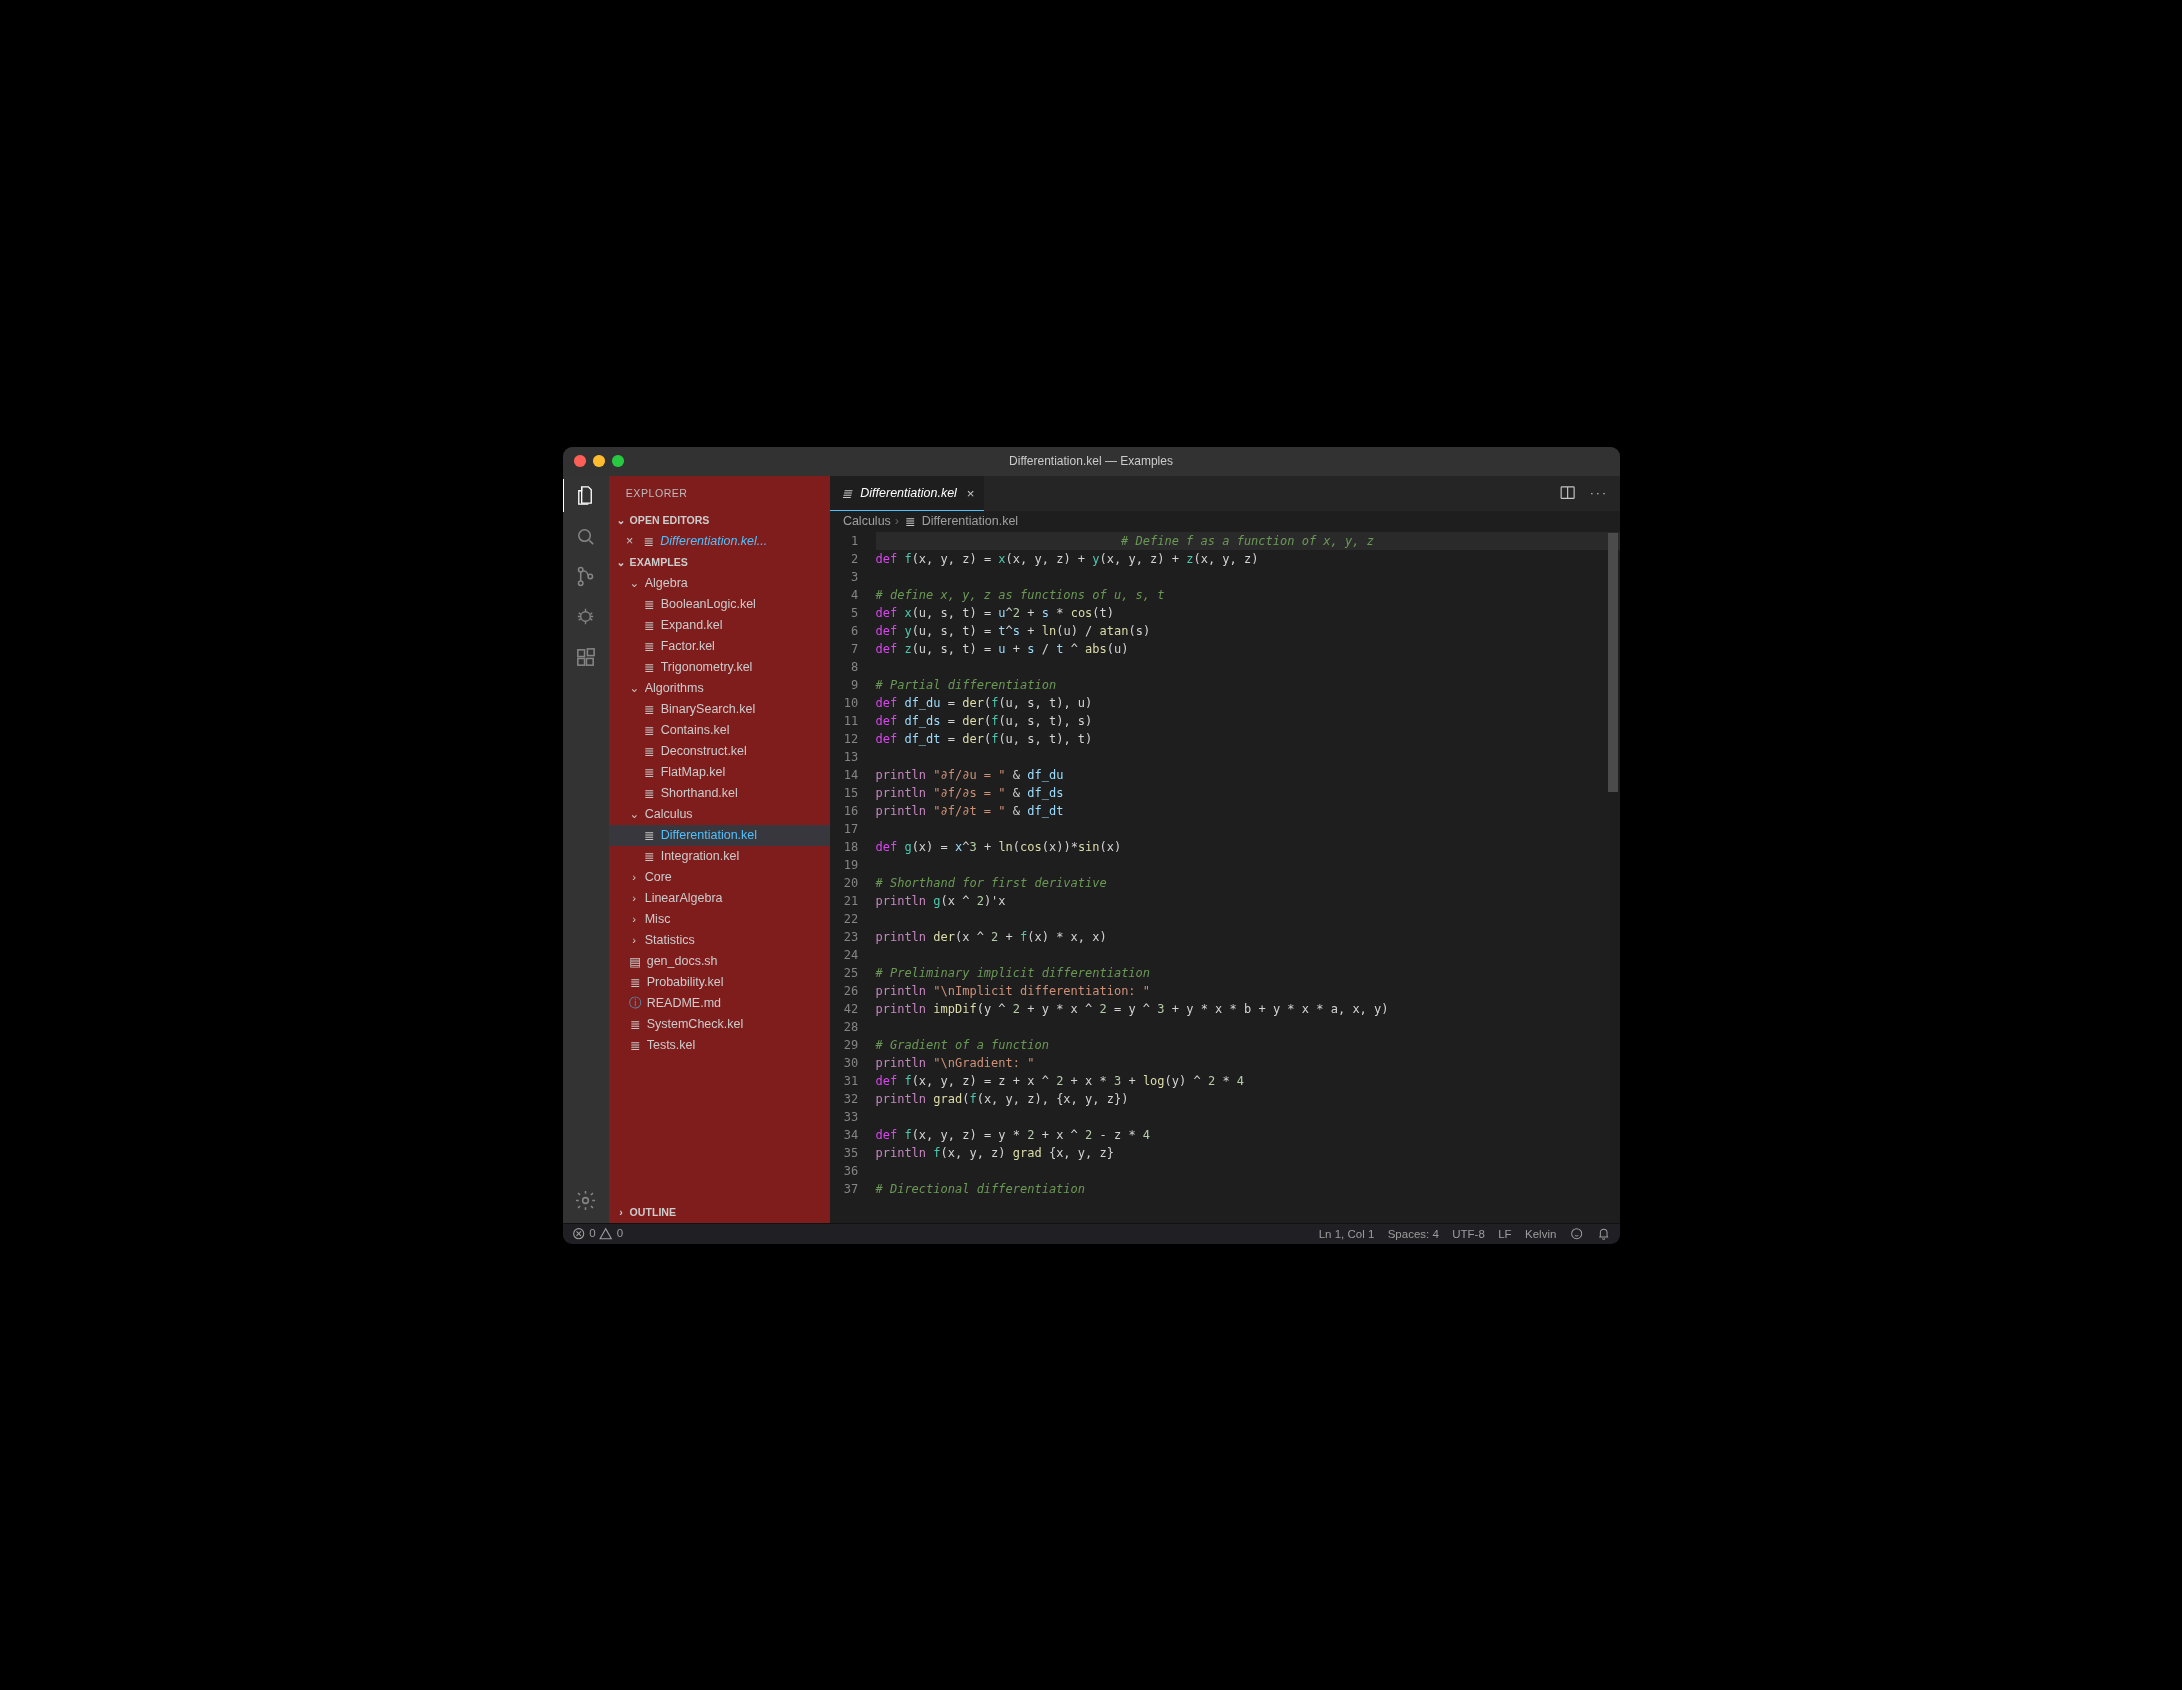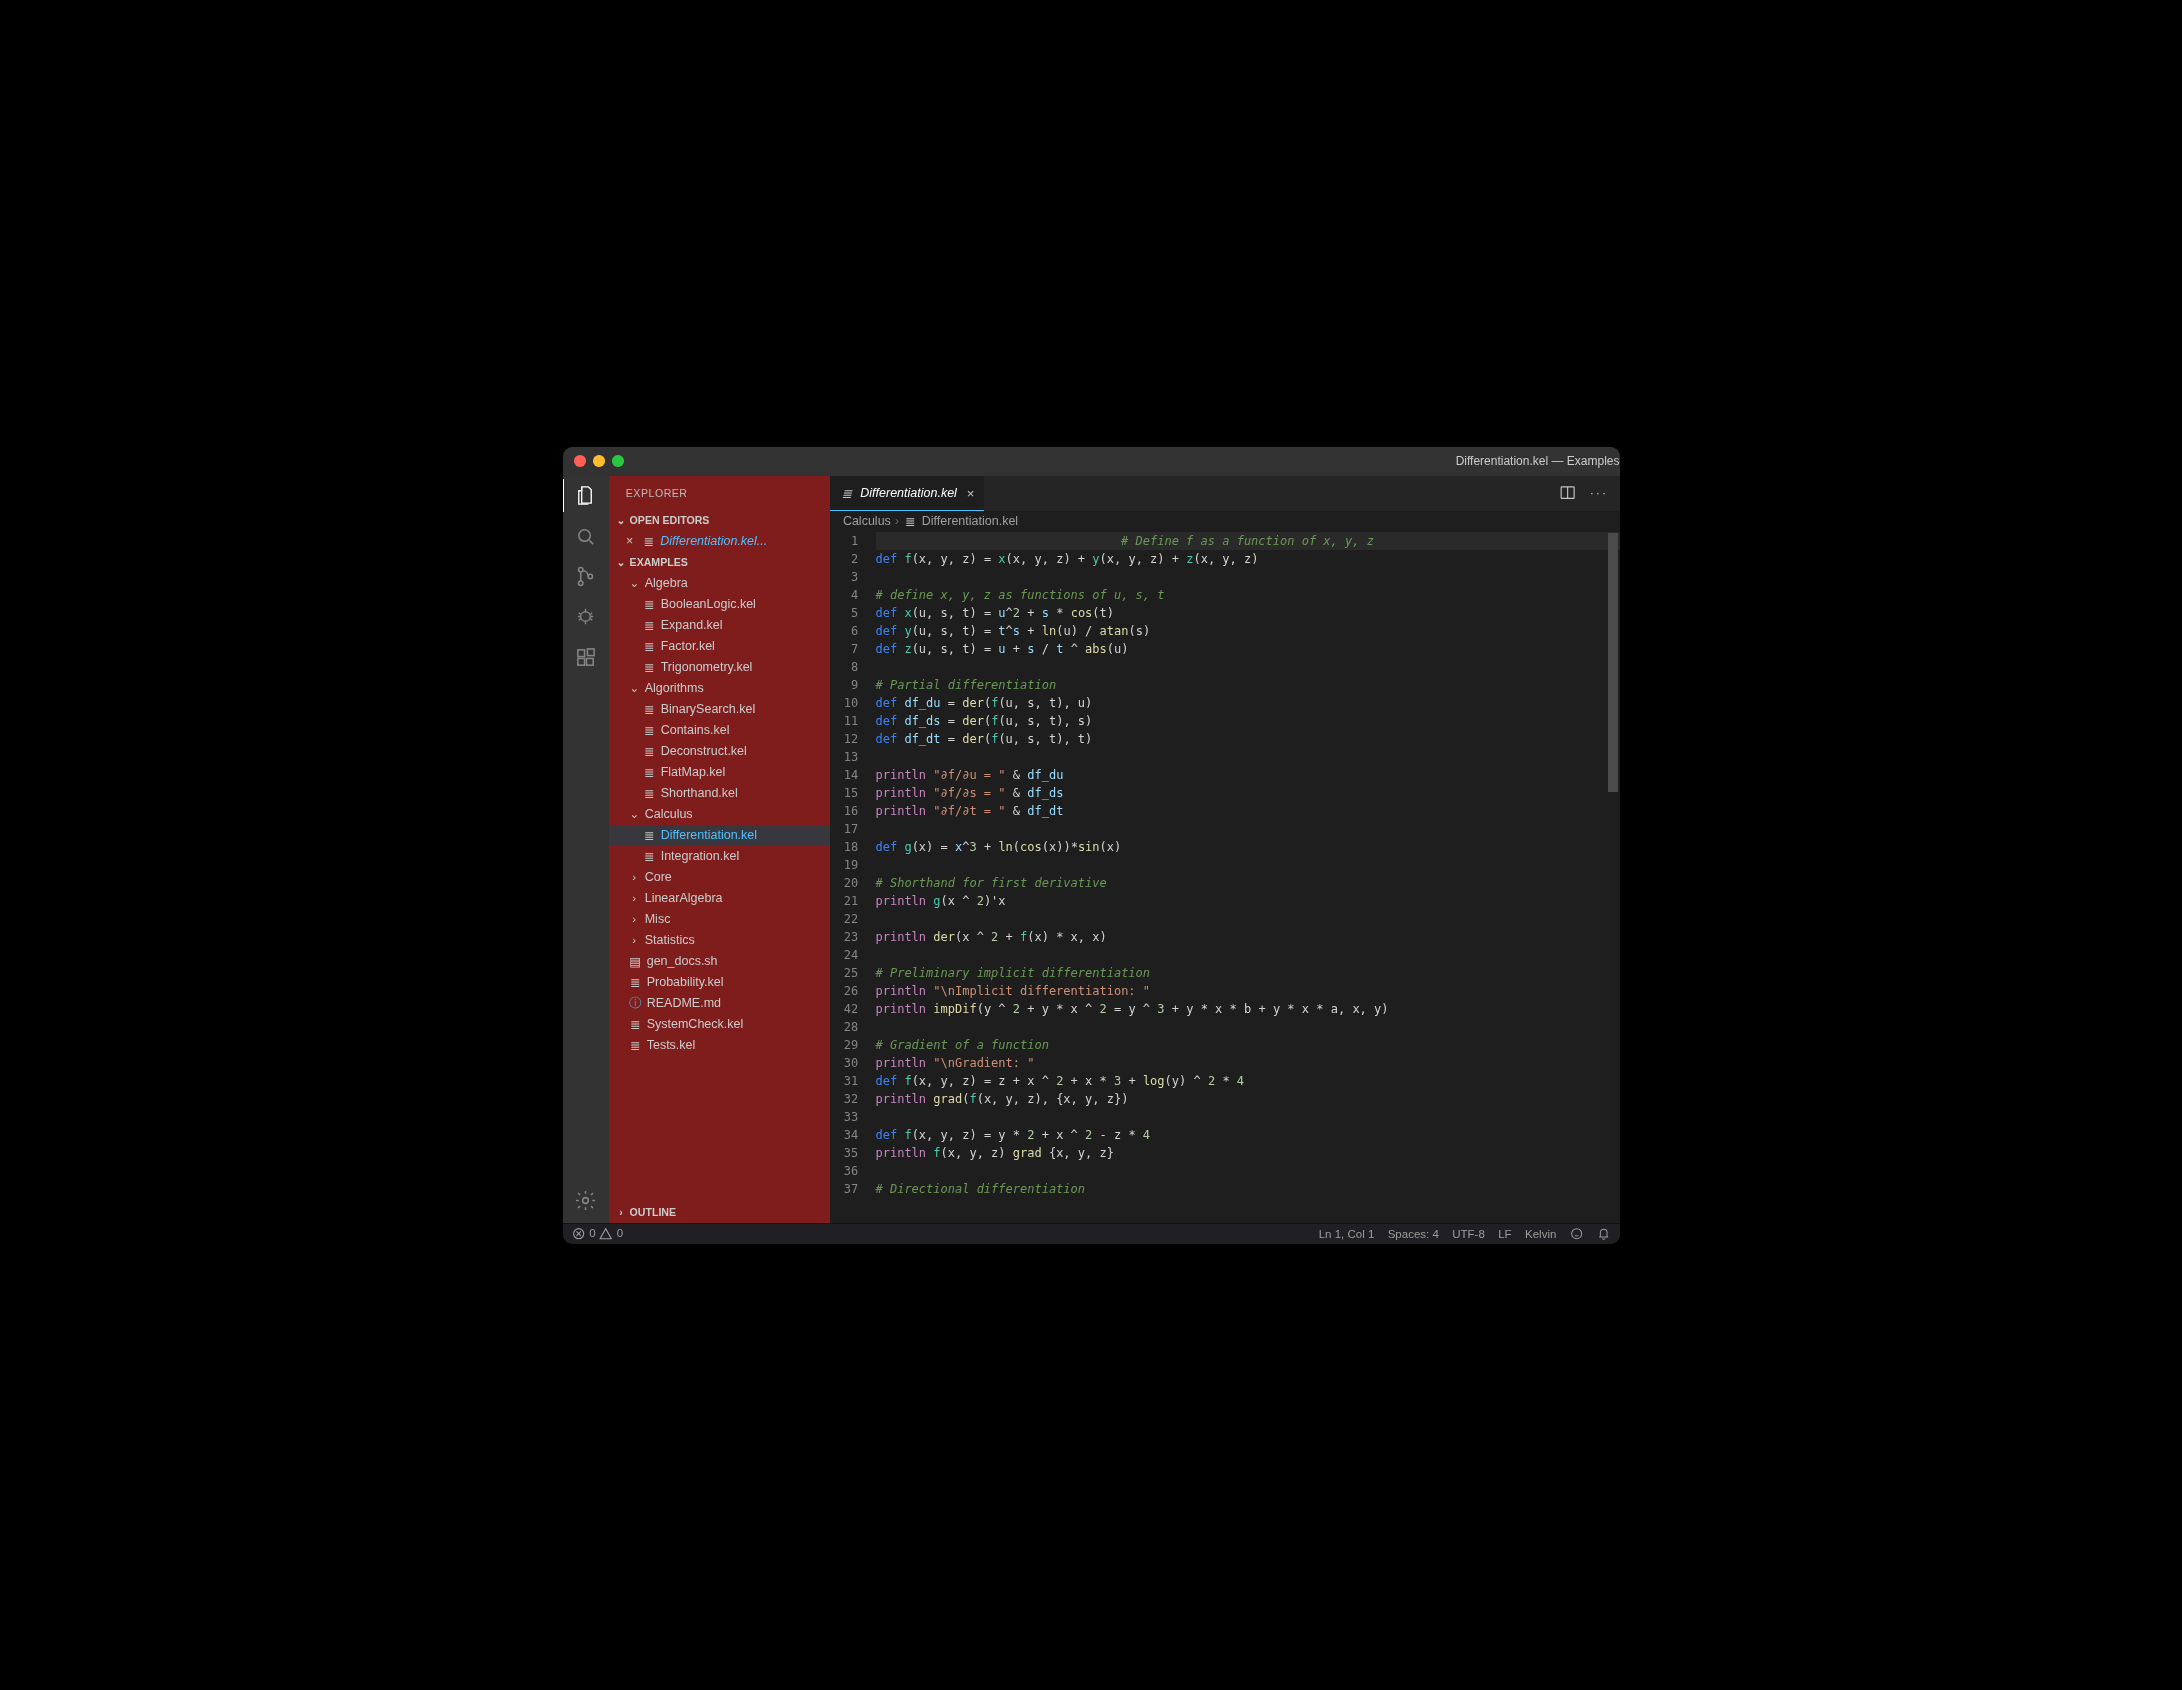--- a/index.html
+++ b/index.html
@@ -4,21 +4,21 @@
 <style>
   * { box-sizing: border-box; margin: 0; padding: 0; }
   html, body { width: 100%; height: 100%; background: #000; font-family: -apple-system, "Segoe UI", sans-serif; font-size: 12.5px; color: #ccc; }
   body { display: flex; align-items: center; justify-content: center; }
   .win { width: 1057px; height: 797px; background: #1e1e1e; border-radius: 9.6px; overflow: hidden; display: flex; flex-direction: column; box-shadow: 0 19px 58px rgba(0,0,0,.6); }
   
   .titlebar { height: 29px; background: #323233; display: flex; align-items: center; padding: 0 11.5px; position: relative; flex-shrink: 0; }
   .traffic { display: flex; gap: 7.7px; }
   .tl { width: 11.5px; height: 11.5px; border-radius: 50%; }
   .tl.r { background:#ff5f57; } .tl.y { background:#febc2e; } .tl.g { background:#28c840; }
-  .titletxt { position: absolute; left: 0; right: 0; text-align: right; font-size: 12px; color: #ccc; pointer-events: none; }
+  .titletxt { position: absolute; left: 0; right: 0; text-align: center; font-size: 12px; color: #ccc; pointer-events: none; }
   
   .body { flex: 1; display: flex; min-height: 0; }
   .activitybar { width: 46px; background: #333333; display: flex; flex-direction: column; align-items: center; padding-top: 7.7px; gap: 15.4px; flex-shrink: 0; }
   .act-icon { width: 25px; height: 25px; display:flex; align-items:center; justify-content:center; color: #858585; cursor: pointer; position: relative; }
   .act-icon.active { color: #fff; }
   .act-icon.active::before { content:''; position:absolute; left:-10.6px; top:-3.8px; bottom:-3.8px; width:1.9px; background:#fff; }
   .act-spacer { flex: 1; }
   
   .sidebar { width: 221px; background: #7f1d1d; display:flex; flex-direction:column; flex-shrink:0;justify-content:flex-end; }
   .sb-title { height: 34px; display:flex; align-items:center; padding: 0 17.3px; font-size: 10.6px; letter-spacing: 0.5px; color: #bbb; }
@@ -38,21 +38,21 @@
   .tab { display:flex; align-items:center; gap:5.8px; padding: 0 9.6px; background:#1e1e1e; border-right:1px solid #252526; font-style: italic; color:#fff; font-size:12.5px; position:relative; }
   .tab::after { content:''; position:absolute; bottom:0; left:0; right:0; height:1px; background:#4fc1ff; }
   .tab .close { color:#c5c5c5; font-size:13.4px; margin-left:3.8px; cursor:pointer; }
   .tabs-actions { margin-left:auto; display:flex; align-items:center; gap:13.4px; padding:0 11.5px; color:#c5c5c5; }
   .breadcrumbs { height: 21px; display:flex; align-items:center; padding: 0 13.4px; font-size:12.5px; color:#a0a0a0; gap:3.8px; }
   .breadcrumbs .sep { color:#666; }
   .code-wrap { flex:1; display:flex; font-family: Menlo, Consolas, monospace; font-size:12px; line-height:18px; overflow:hidden; position:relative; }
   .gutter { width:46px; text-align:right; padding-right:17.3px; color:#858585; user-select:none; }
   .code { flex:1; white-space:pre; color:#d4d4d4; }
   .code .cm { color:#6a9955; font-style:italic; }
-  .code .kw { color:#3b82f6; }
+  .code .kw { color:#d946ef; }
   .code .kw2{ color:#c586c0; }
   .code .fn { color:#4ec9b0; }
   .code .fn2{ color:#dcdcaa; }
   .code .op { color:#d4d4d4; }
   .code .num{ color:#b5cea8; }
   .code .str{ color:#ce9178; }
   .code .id { color:#9cdcfe; }
   .code-line.hl { background:#2a2a2a;text-align:center; }
   .scroll-thumb { position:absolute; right:1.9px; top:1.9px; width:9.6px; height:259px; background:#4b4b4b; border-radius:0; }
   

